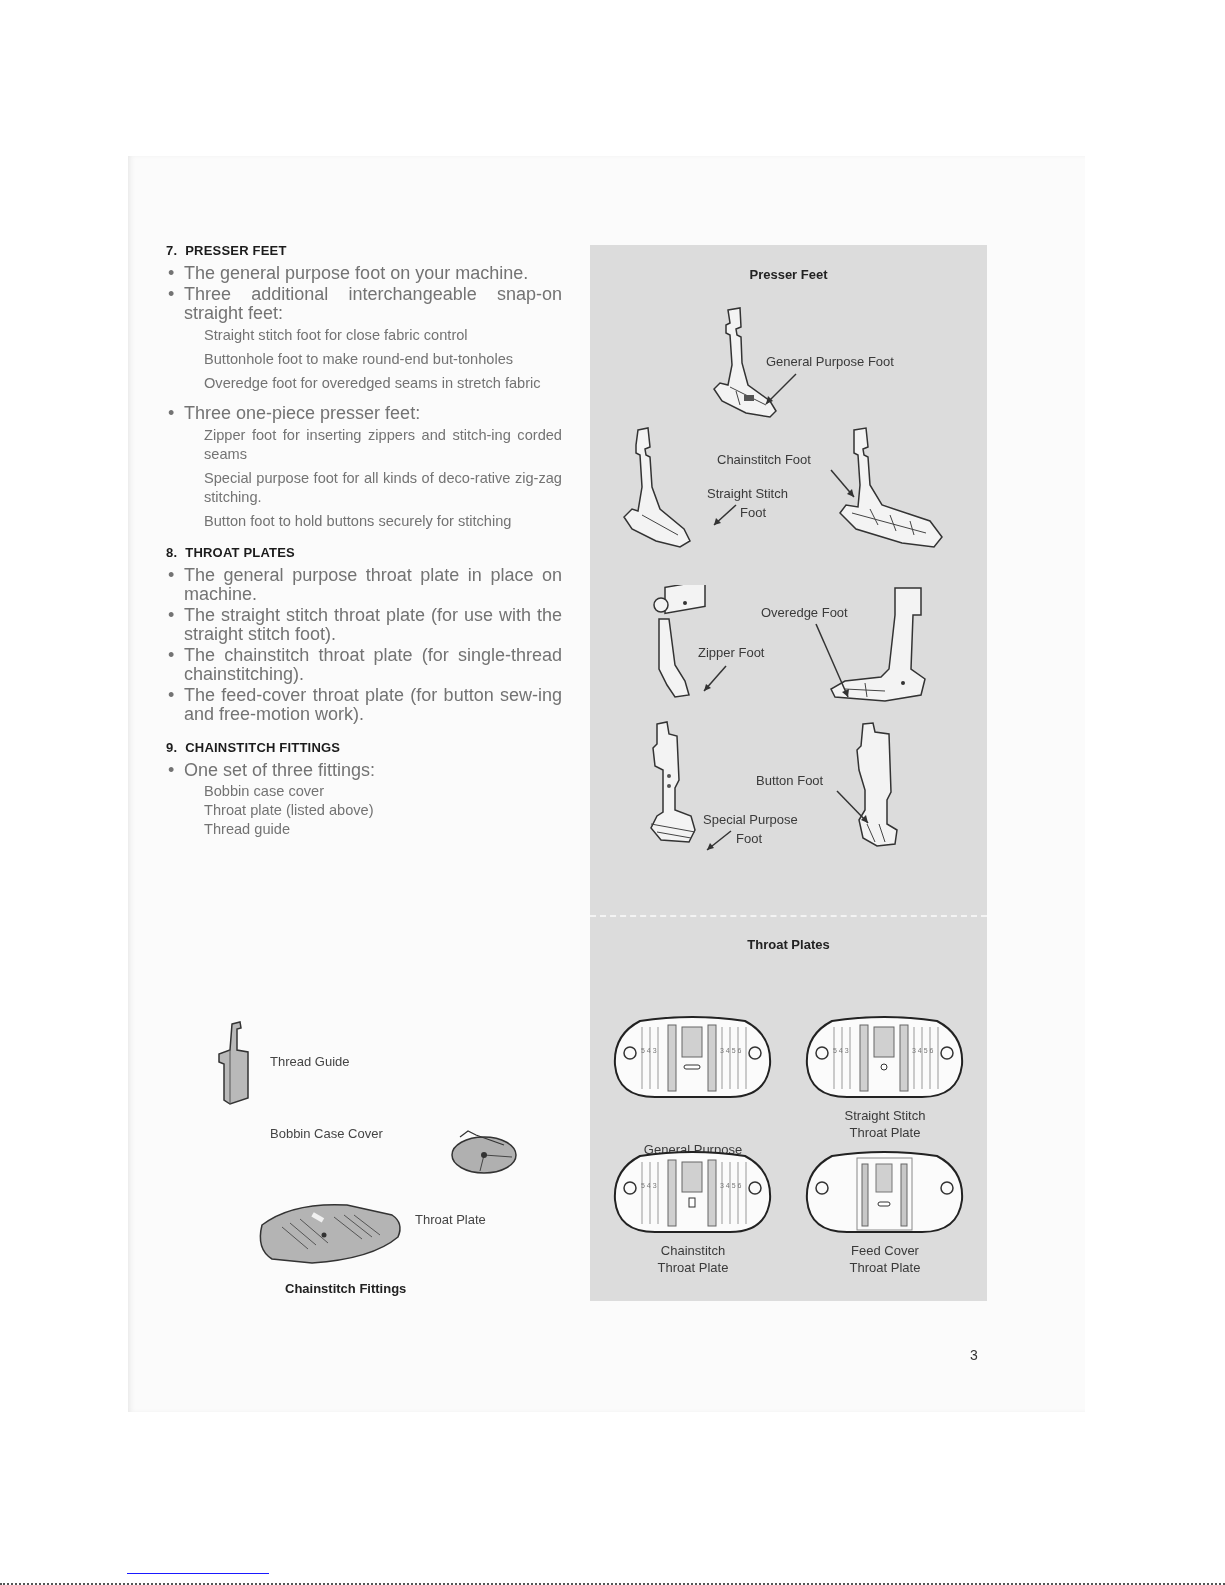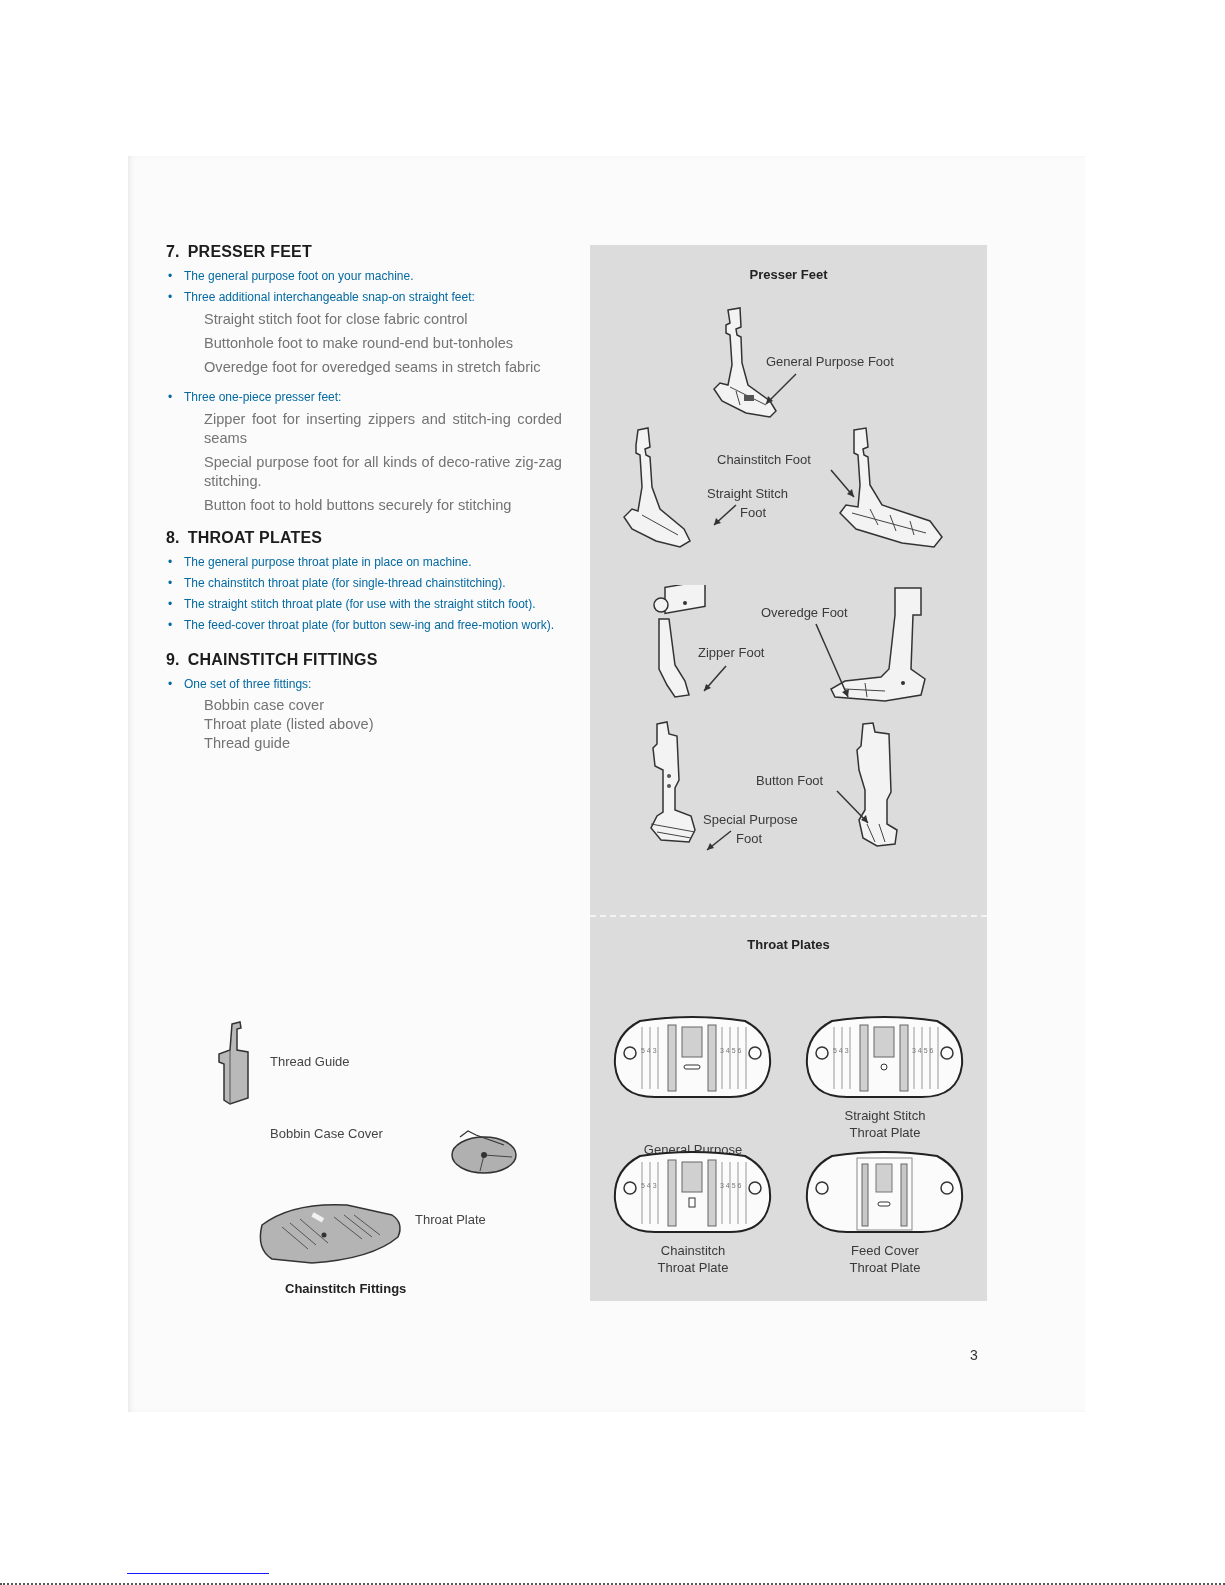--- a/index.html
+++ b/index.html
@@ -7,27 +7,27 @@
     width: 1225px; height: 1585px; position: relative; background: #ffffff;
     font-family: "Liberation Sans", sans-serif; color: #2b2b2b; overflow: hidden;
   }
   .page {
     position: absolute; left: 128px; top: 156px; width: 957px; height: 1256px;
     background: #fbfbfb;
     box-shadow: inset 4px 0 6px -3px #e2e2e2;
   }
   .col-left { position: absolute; left: 166px; top: 243px; width: 396px; }
   h2 {
-    font-size: 16px; font-weight: bold; margin: 0 0 6px 0; color: #1c1c1c;
+    font-size: 13px; font-weight: bold; margin: 0 0 6px 0; color: #1c1c1c;
     letter-spacing: 0.2px;
   }
   h2 .num { margin-right: 8px; }
   .bullet {
-    position: relative; padding-left: 18px; font-size: 12px; line-height: 19px;
-    margin: 0 0 2px 0; text-align: justify; color: #0369a1;
+    position: relative; padding-left: 18px; font-size: 18px; line-height: 19px;
+    margin: 0 0 2px 0; text-align: justify; color: #737373;
   }
   .bullet::before { content: "•"; position: absolute; left: 2px; top: 0; }
   .sub {
     padding-left: 38px; font-size: 14.6px; line-height: 19px; margin: 3px 0 5px 0;
     text-align: justify; color: #737373;
   }
   .sub.tight { margin: 0; }
   .sec8 { margin-top: 14px; }
   .sec9 { margin-top: 16px; }
   .gap { height: 6px; }
@@ -84,22 +84,22 @@
   <div class="gap"></div>
   <p class="bullet">Three one-piece presser feet:</p>
   <p class="sub">Zipper foot for inserting zippers and stitch-ing corded seams</p>
   <p class="sub">Special purpose foot for all kinds of deco-rative zig-zag stitching.</p>
   <p class="sub">Button foot to hold buttons securely for stitching</p>
 
   <h2 class="sec8">
     <span class="num">8.</span><span>THROAT PLATES</span>
   </h2>
   <p class="bullet">The general purpose throat plate in place on machine.</p>
+  <p class="bullet">The straight stitch throat plate (for use with the straight stitch foot).</p>
   <p class="bullet">The chainstitch throat plate (for single-thread chainstitching).</p>
-  <p class="bullet">The straight stitch throat plate (for use with the straight stitch foot).</p>
   <p class="bullet">The feed-cover throat plate (for button sew-ing and free-motion work).</p>
 
   <h2 class="sec9">
     <span class="num">9.</span><span>CHAINSTITCH FITTINGS</span>
   </h2>
   <p class="bullet">One set of three fittings:</p>
   <p class="sub tight">Bobbin case cover</p>
   <p class="sub tight">Throat plate (listed above)</p>
   <p class="sub tight">Thread guide</p>
 </div>

